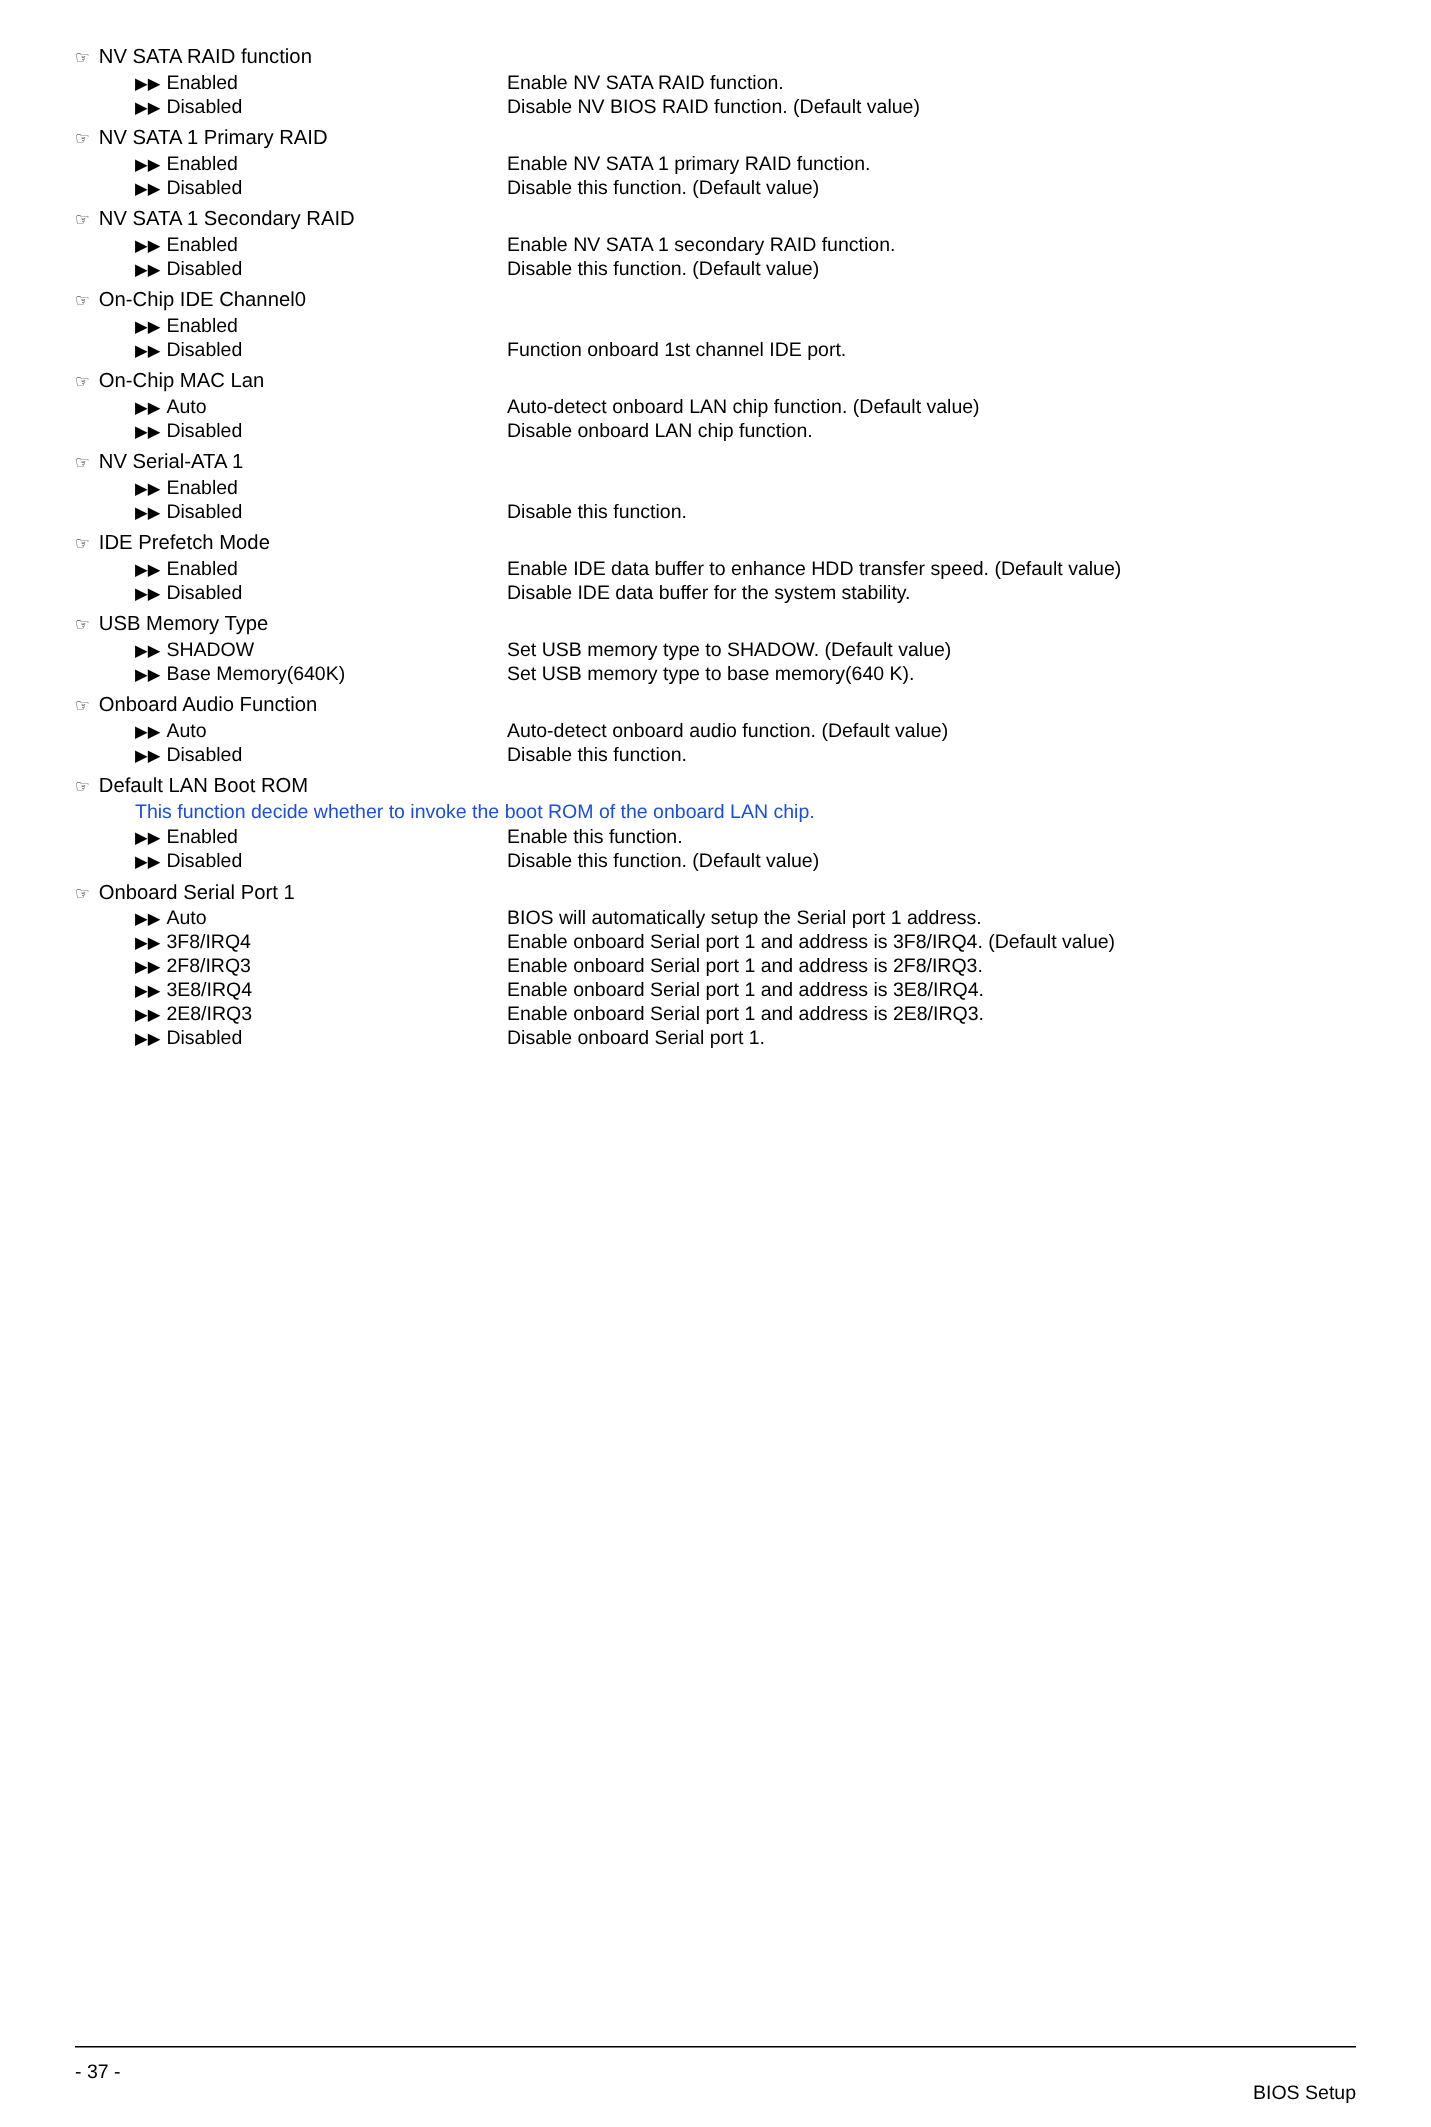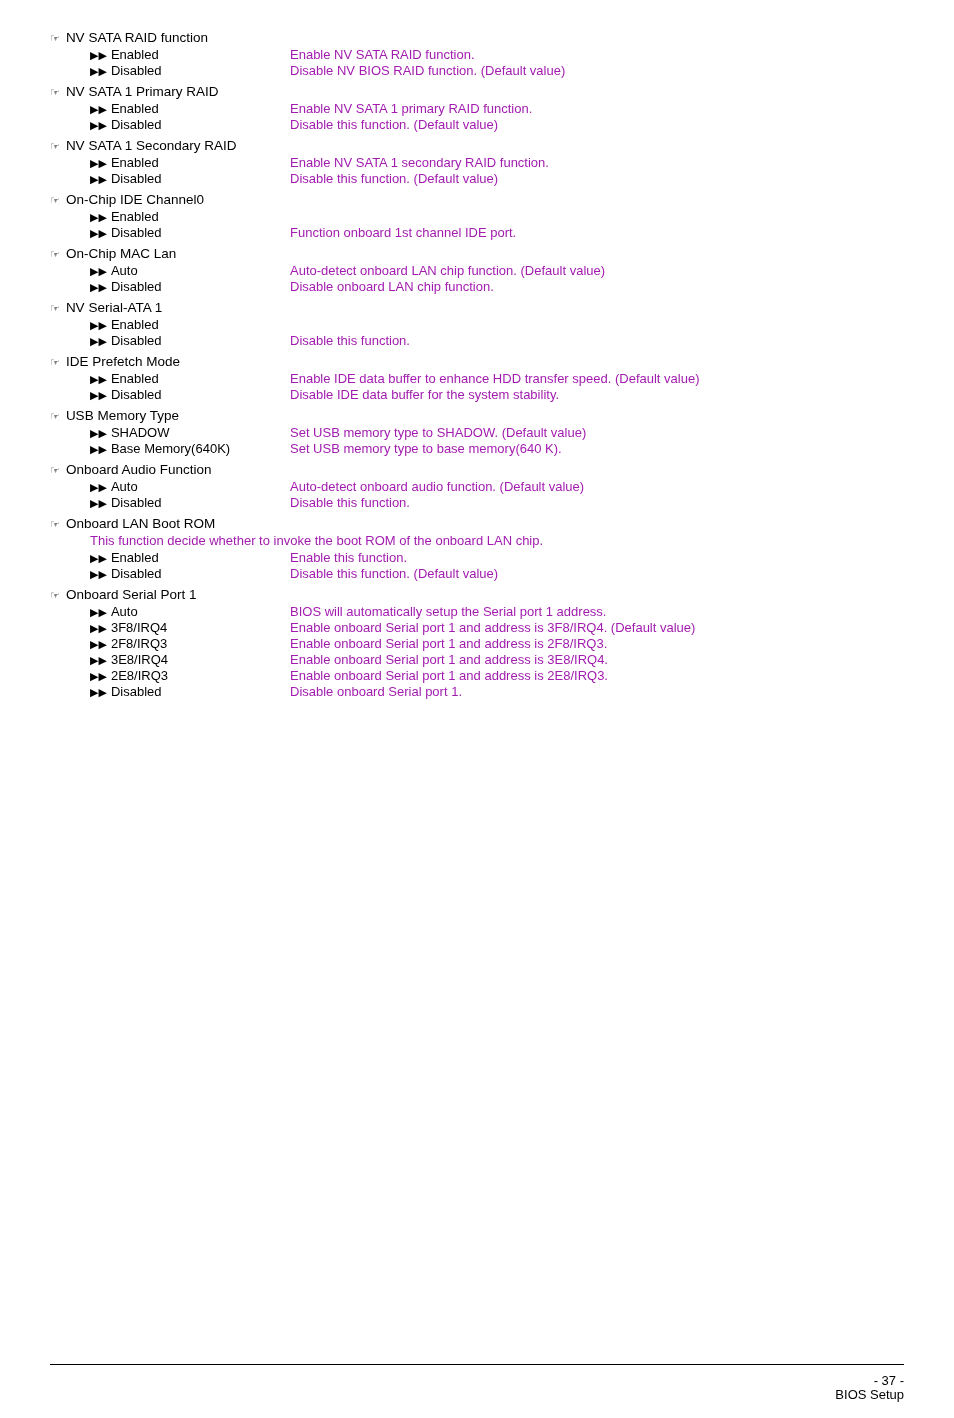--- a/index.html
+++ b/index.html
@@ -41,34 +41,35 @@
       display: flex;
       align-items: baseline;
     }
     .bullet {
       font-size: 11px;
       margin-right: 4px;
       color: #000;
     }
     .option-desc {
       flex: 1;
-      color: #a21caf;
+      color: #000000;
+      margin-left: 48px;
     }
     .section-note {
       margin-left: 40px;
       margin-bottom: 2px;
-      color: #a21caf;
+      color: #1d4ed8;
     }
     .footer {
       position: absolute;
       bottom: 30px;
       left: 0;
       right: 0;
       display: flex;
-      justify-content: flex-end;
+      justify-content: flex-start;
       align-items: center;
       border-top: 1px solid #000;
       padding-top: 8px;
       margin: 0 50px;
     }
     .footer-page {
       font-size: 13px;
     }
     .footer-title {
       position: absolute;
@@ -273,21 +274,21 @@
             <span class="bullet">▶▶</span>
             <span>Disabled</span>
           </div>
           <div class="option-desc">Disable this function.</div>
         </div>
       </div>
     </div>
     <div class="section">
       <div class="section-header">
         <span class="arrow-icon">☞</span>
-        <span class="section-title">Onboard  LAN Boot ROM</span>
+        <span class="section-title">Default  LAN Boot ROM</span>
       </div>
       <div class="section-note">This function decide whether to invoke the boot ROM of the onboard LAN chip.</div>
       <div class="options">
         <div class="option-row">
           <div class="option-name">
             <span class="bullet">▶▶</span>
             <span>Enabled</span>
           </div>
           <div class="option-desc">Enable this function.</div>
         </div>

